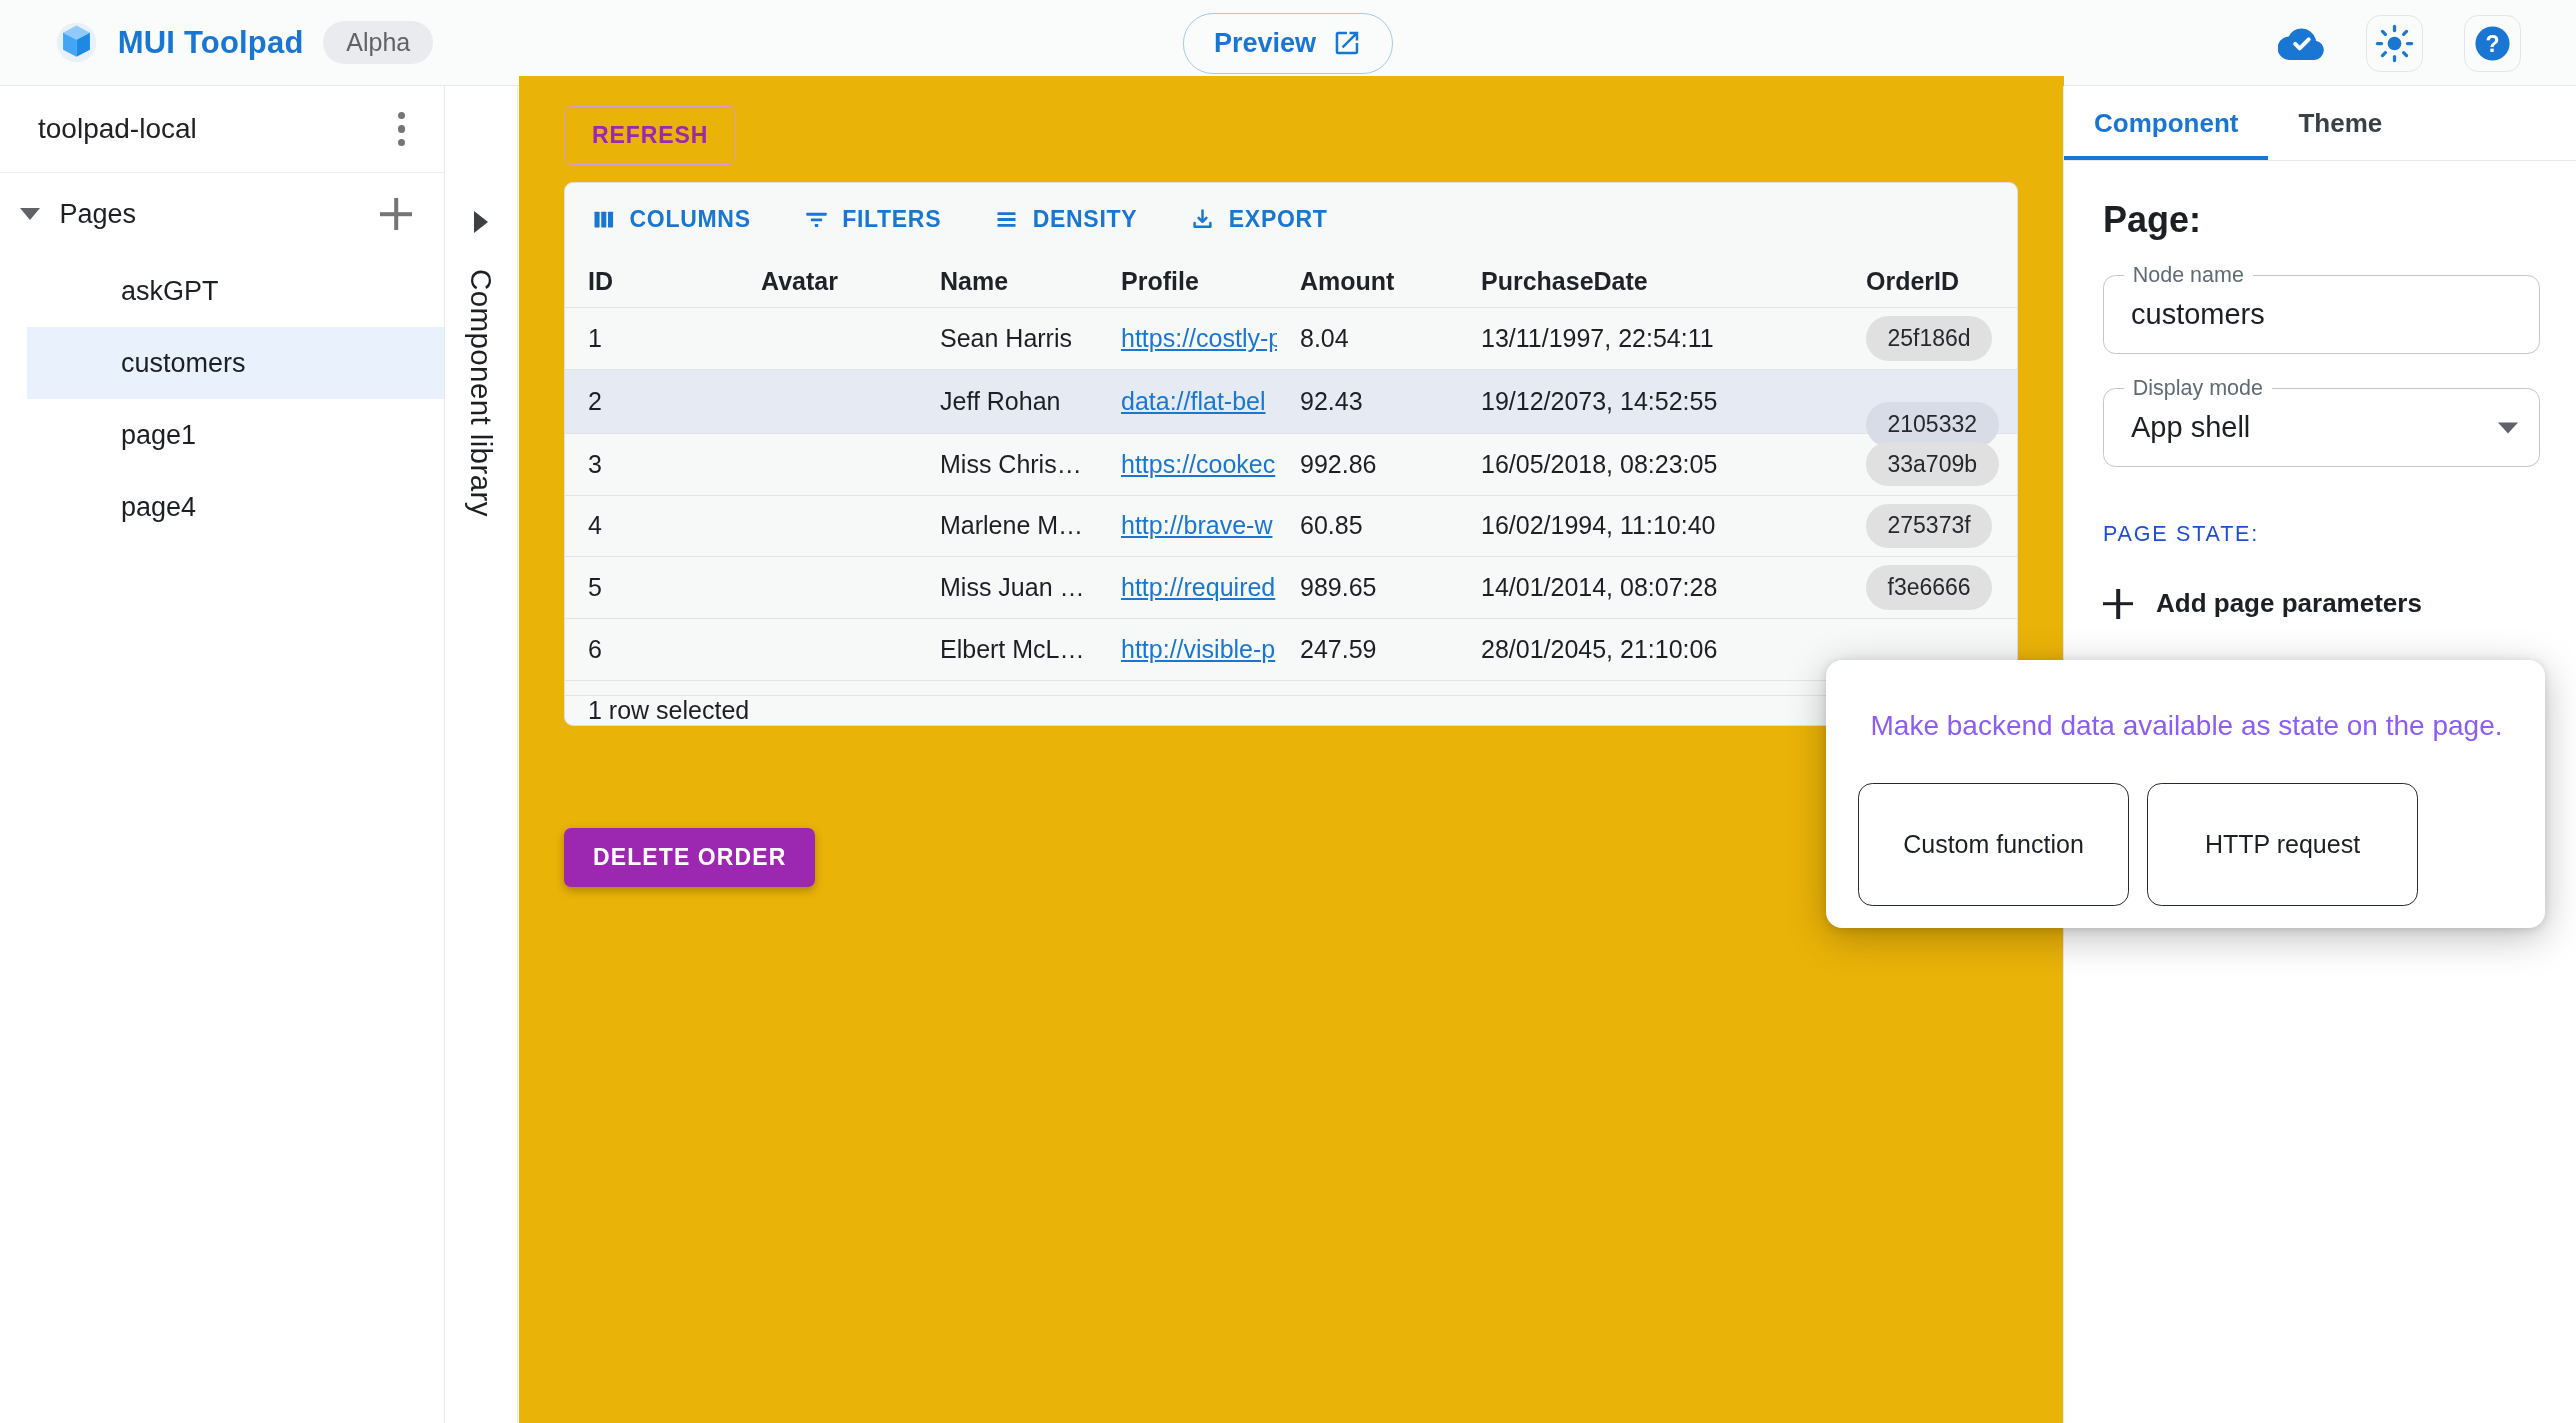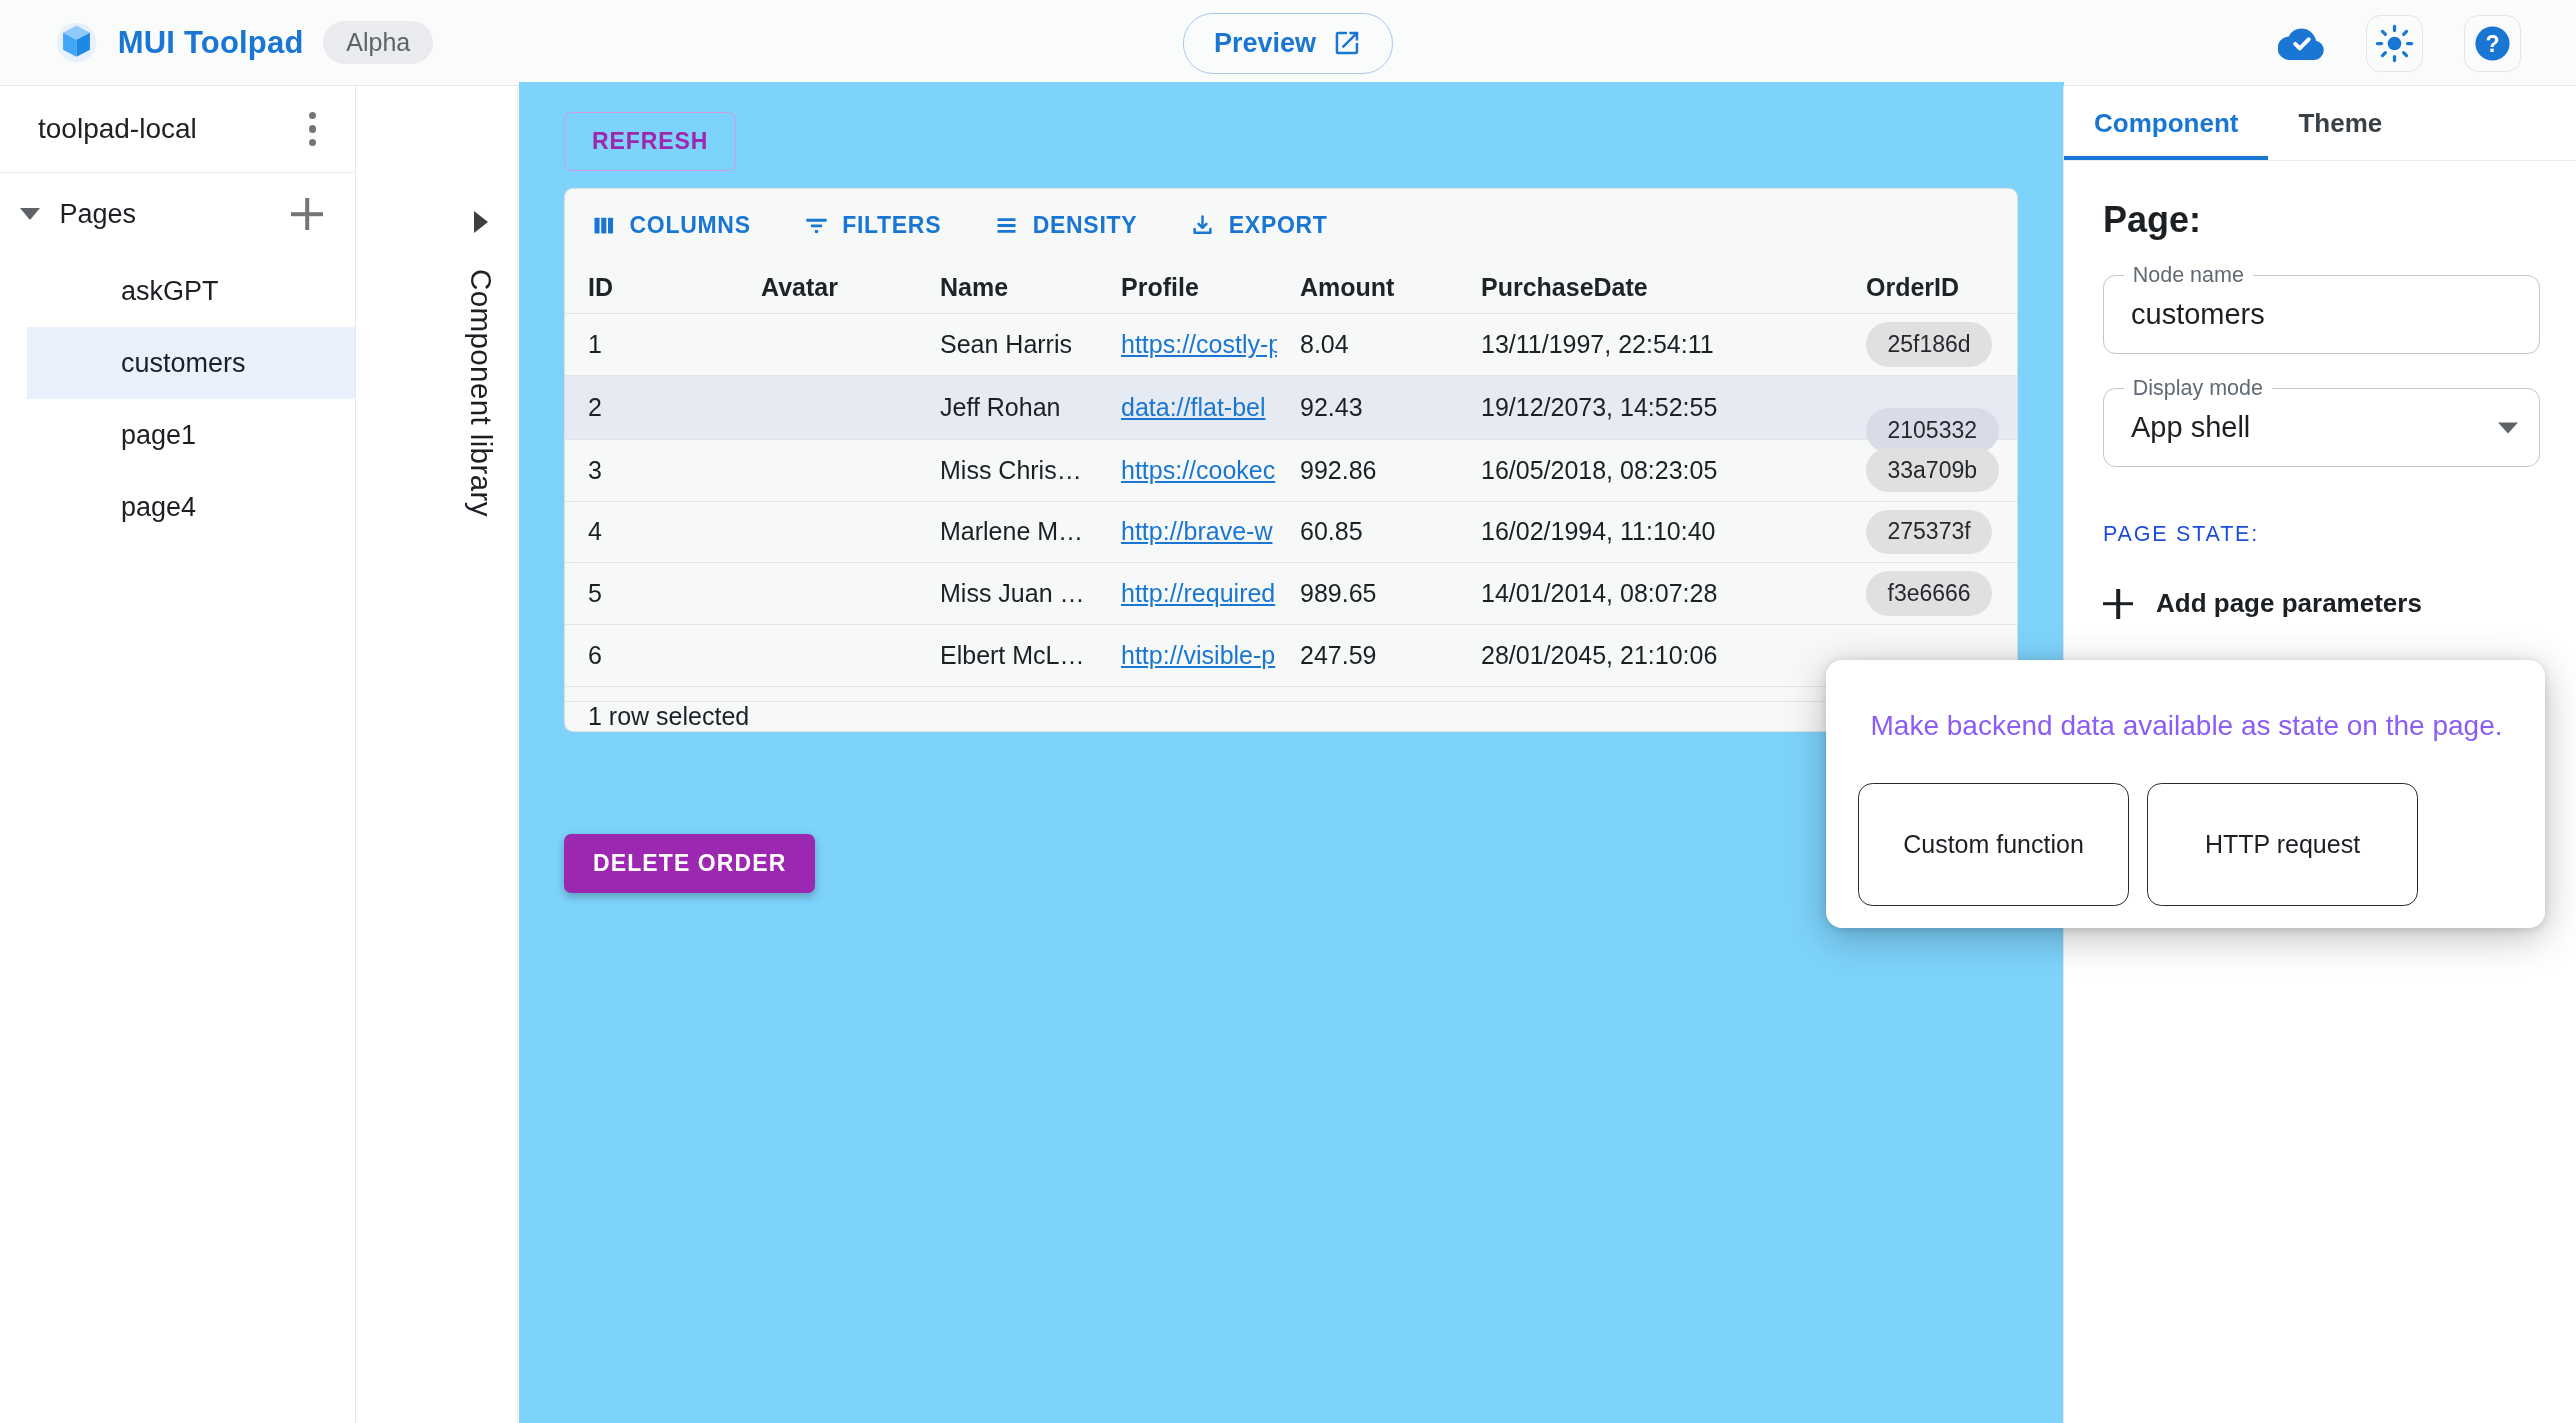--- a/index.html
+++ b/index.html
@@ -26,21 +26,21 @@
     border:1.8px solid #a6c9ee; border-radius:30px; padding:0 30px;
     color:#1976d2; font-size:27px; font-weight:700; background:transparent; cursor:pointer;
   }
   .appbar-right { position:absolute; right:55px; top:0; height:86px; display:flex; align-items:center; gap:41px; }
   .icon-btn {
     width:57px; height:57px; border:1.8px solid #e3e5e8; border-radius:14.3px;
     display:flex; align-items:center; justify-content:center; background:transparent; cursor:pointer;
   }
   
   .sidebar {
-    position:absolute; top:86px; left:0; width:356px; bottom:0;
+    position:absolute; top:86px; left:0; width:445px; bottom:0;
     background:#fff; border-right:0.9px solid #e7e9ea;
   }
   .project-row {
     height:87px; display:flex; align-items:center; justify-content:space-between;
     padding:0 32px 0 38px; border-bottom:0.9px solid #eceeef;
   }
   .project-name { font-size:28px; color:#202124; }
   .kebab { display:flex; flex-direction:column; gap:6.3px; padding:7.2px; cursor:pointer; }
   .kebab span { width:7.2px; height:7.2px; border-radius:50%; background:#757575; }
   .pages-row {
@@ -68,21 +68,21 @@
   .rail-arrow {
     position:absolute; top:125px; left:50%; transform:translateX(-50%);
     width:0; height:0; border-top:11.6px solid transparent; border-bottom:11.6px solid transparent;
     border-left:14.3px solid #3c4043; cursor:pointer;
   }
   .rail-label {
     position:absolute; top:183px; left:50%; transform:translateX(-50%);
     writing-mode:vertical-rl; font-size:29.5px; color:#1c2025; letter-spacing:0.4px;
   }
   
-  .canvas { position:absolute; top:82px; left:519px; width:1545px; bottom:0; background:#7dd3fc; }
+  .canvas { position:absolute; top:76px; left:519px; width:1545px; bottom:0; background:#eab308; }
   .refresh-btn {
     position:absolute; left:45px; top:30px; height:59px; padding:0 27px;
     border:1.8px solid #d29ddb; border-radius:7.2px; background:transparent;
     color:#9c27b0; font-size:23px; font-weight:600; letter-spacing:0.9px; cursor:pointer;
   }
   .grid-panel {
     position:absolute; left:45px; top:106px; width:1454px; height:544px;
     background:#f7f8f8; border:0.9px solid #dcdedf; border-radius:9px;
     display:flex; flex-direction:column; overflow:hidden;justify-content:flex-end;
   }

